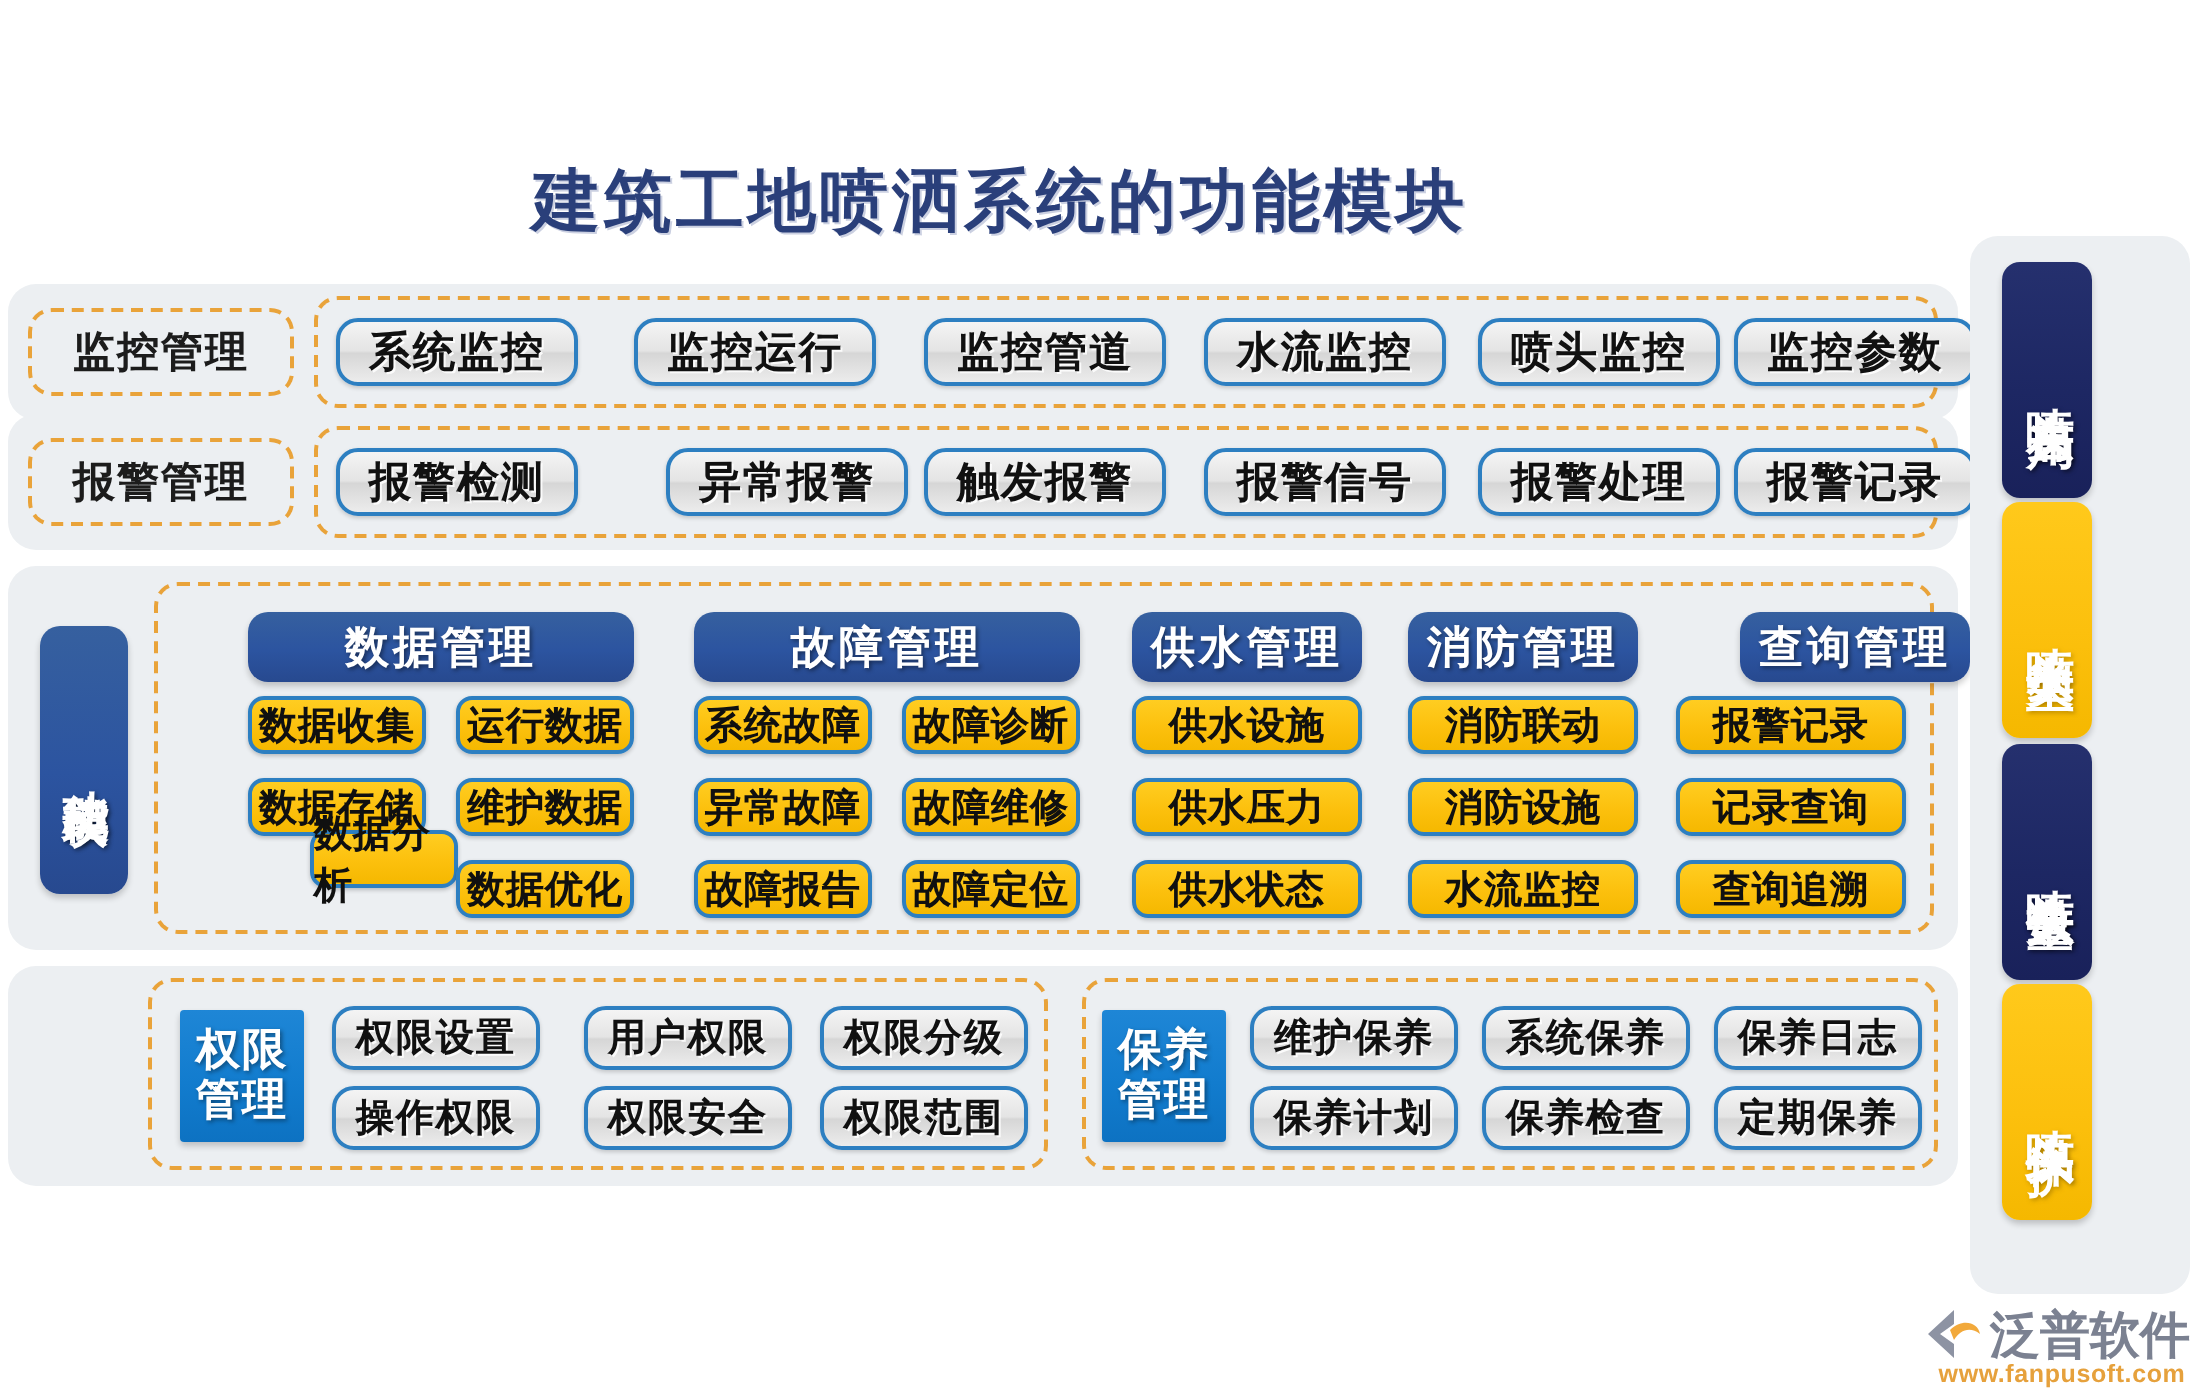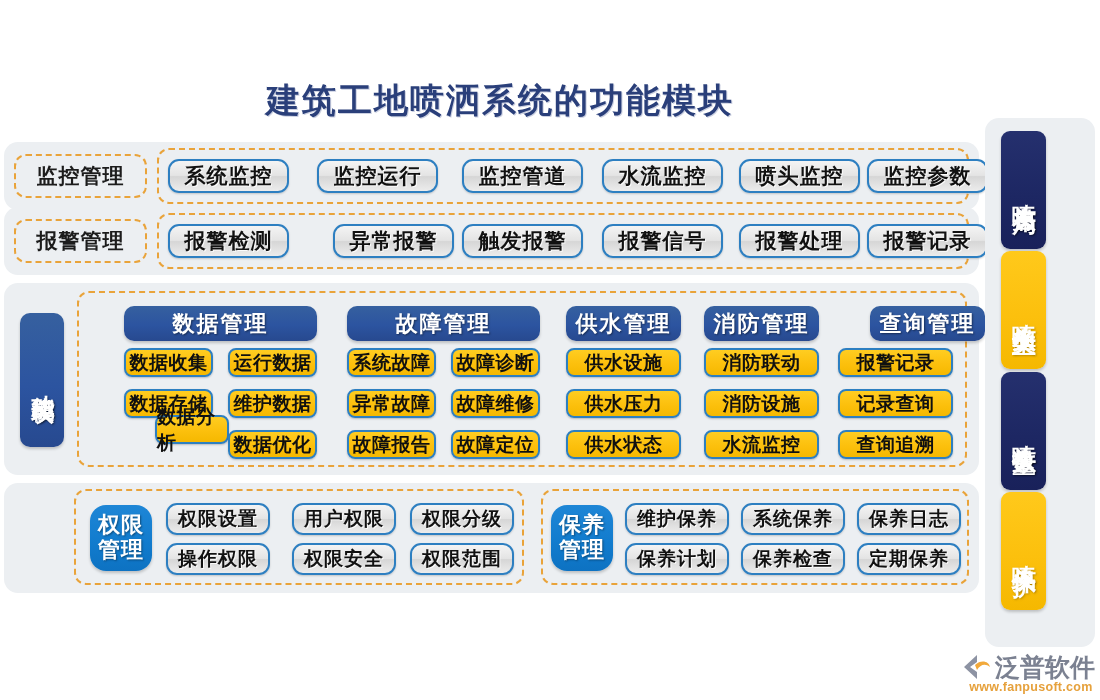--- a/index.html
+++ b/index.html
@@ -64,21 +64,21 @@
     border-radius:10px;color:#fff;font-weight:bold;
     font-size:23px;line-height:1.08;letter-spacing:2px;
     writing-mode:vertical-rl;text-orientation:upright;
     box-sizing:border-box;text-shadow:1px 1px 2px rgba(0,0,0,.45);
     box-shadow:0 2px 3px rgba(0,0,0,.2);
   }
   
   .blabel{
     display:flex;align-items:center;justify-content:center;text-align:center;
     background:linear-gradient(180deg,#1e86d6 0%,#127cce 55%,#0d72c2 100%);
-    border-radius:16px;color:#fff;font-weight:bold;
+    border-radius:2px;color:#fff;font-weight:bold;
     font-size:22px;line-height:1.12;letter-spacing:1px;
     box-sizing:border-box;text-shadow:1px 1px 2px rgba(0,0,0,.4);
     box-shadow:0 2px 3px rgba(0,0,0,.2);
     padding:0 6px;
   }
 
   
   .rail{position:absolute;background:#eceff2;border-radius:14px;}
   .rail-item{
     position:absolute;display:flex;align-items:center;justify-content:center;

